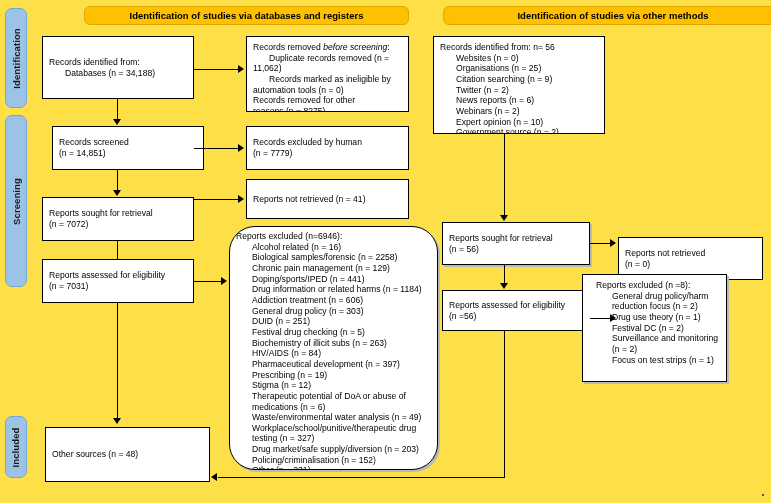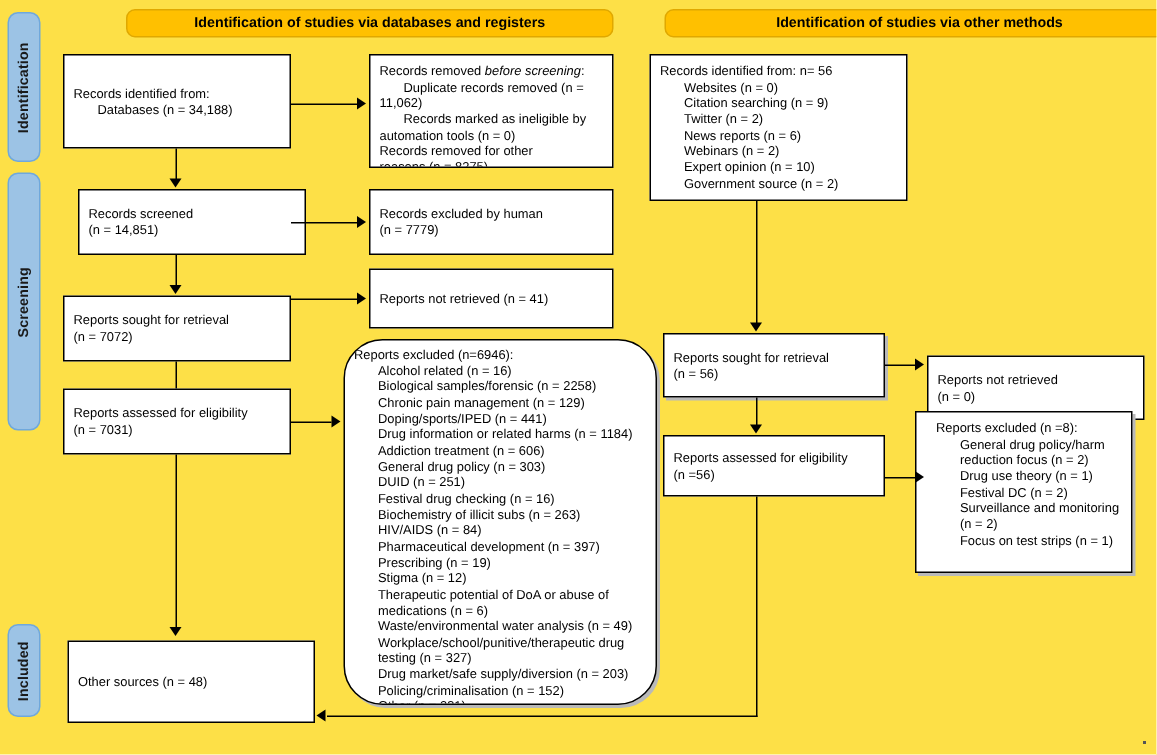--- a/index.html
+++ b/index.html
@@ -178,21 +178,21 @@
   <div class="box sh" style="left:229px;top:226px;width:209px;height:244px;padding:4px 6px;border-radius:26px;">
     <div class="ln">Reports excluded (n=6946):</div>
     <div class="ind2">Alcohol related (n = 16)</div>
     <div class="ind2">Biological samples/forensic (n = 2258)</div>
     <div class="ind2">Chronic pain management (n = 129)</div>
     <div class="ind2">Doping/sports/IPED (n = 441)</div>
     <div class="ind2">Drug information or related harms (n = 1184)</div>
     <div class="ind2">Addiction treatment (n = 606)</div>
     <div class="ind2">General drug policy (n = 303)</div>
     <div class="ind2">DUID (n = 251)</div>
-    <div class="ind2">Festival drug checking (n = 16)</div>
+    <div class="ind2">Festival drug checking (n = 5)</div>
     <div class="ind2">Biochemistry of illicit subs (n = 263)</div>
     <div class="ind2">HIV/AIDS (n = 84)</div>
     <div class="ind2">Pharmaceutical development (n = 397)</div>
     <div class="ind2">Prescribing (n = 19)</div>
     <div class="ind2">Stigma (n = 12)</div>
     <div class="ind2">Therapeutic potential of DoA or abuse of medications (n = 6)</div>
     <div class="ind2">Waste/environmental water analysis (n = 49)</div>
     <div class="ind2">Workplace/school/punitive/therapeutic drug testing (n = 327)</div>
     <div class="ind2">Drug market/safe supply/diversion (n = 203)</div>
     <div class="ind2">Policing/criminalisation (n = 152)</div>
@@ -207,20 +207,21 @@
 
   <div class="box vcenter" style="left:45px;top:427px;width:165px;height:55px;gap:21px;">
     <div class="ln">Database/register search (n = 85)</div>
     <div class="ln">Other sources (n = 48)</div>
     <div class="ln">Total n = 133</div>
   </div>
 
   <div class="box" style="left:433px;top:36px;width:172px;height:98px;">
     <div class="ln">Records identified from:  n= 56</div>
     <div class="ln ind">Websites (n = 0)</div>
+    <div class="ln ind">Organisations (n = 25)</div>
     <div class="ln ind">Citation searching (n = 9)</div>
     <div class="ln ind">Twitter (n = 2)</div>
     <div class="ln ind">News reports (n = 6)</div>
     <div class="ln ind">Webinars (n = 2)</div>
     <div class="ln ind">Expert opinion (n = 10)</div>
     <div class="ln ind">Government source (n = 2)</div>
   </div>
 
   <div class="ln-v" style="left:504px;top:134px;width:1.2px;height:84px;"></div>
   <div class="arrow down" style="left:500px;top:215px;"></div>
@@ -239,21 +240,21 @@
   <div class="arrow right" style="left:610px;top:239px;"></div>
 
   <div class="ln-v" style="left:504px;top:265px;width:1.2px;height:21px;"></div>
   <div class="arrow down" style="left:500px;top:283px;"></div>
 
   <div class="box vcenter" style="left:442px;top:290px;width:148px;height:41px;">
     <div class="ln">Reports assessed for eligibility</div>
     <div class="ln">(n =56)</div>
   </div>
 
-  <div class="box sh" style="left:610px;top:274px;width:145px;height:108px;padding-left:13px;">
+  <div class="box sh" style="left:582px;top:274px;width:145px;height:108px;padding-left:13px;">
     <div class="ln">Reports excluded (n =8):</div>
     <div class="ind2">General drug policy/harm reduction focus (n = 2)</div>
     <div class="ind2">Drug use theory (n = 1)</div>
     <div class="ind2">Festival DC (n = 2)</div>
     <div class="ind2">Surveillance and monitoring (n = 2)</div>
     <div class="ind2">Focus on test strips (n = 1)</div>
   </div>
 
   <div class="ln-h" style="left:590px;top:318px;width:22px;"></div>
   <div class="arrow right" style="left:610px;top:314px;"></div>

